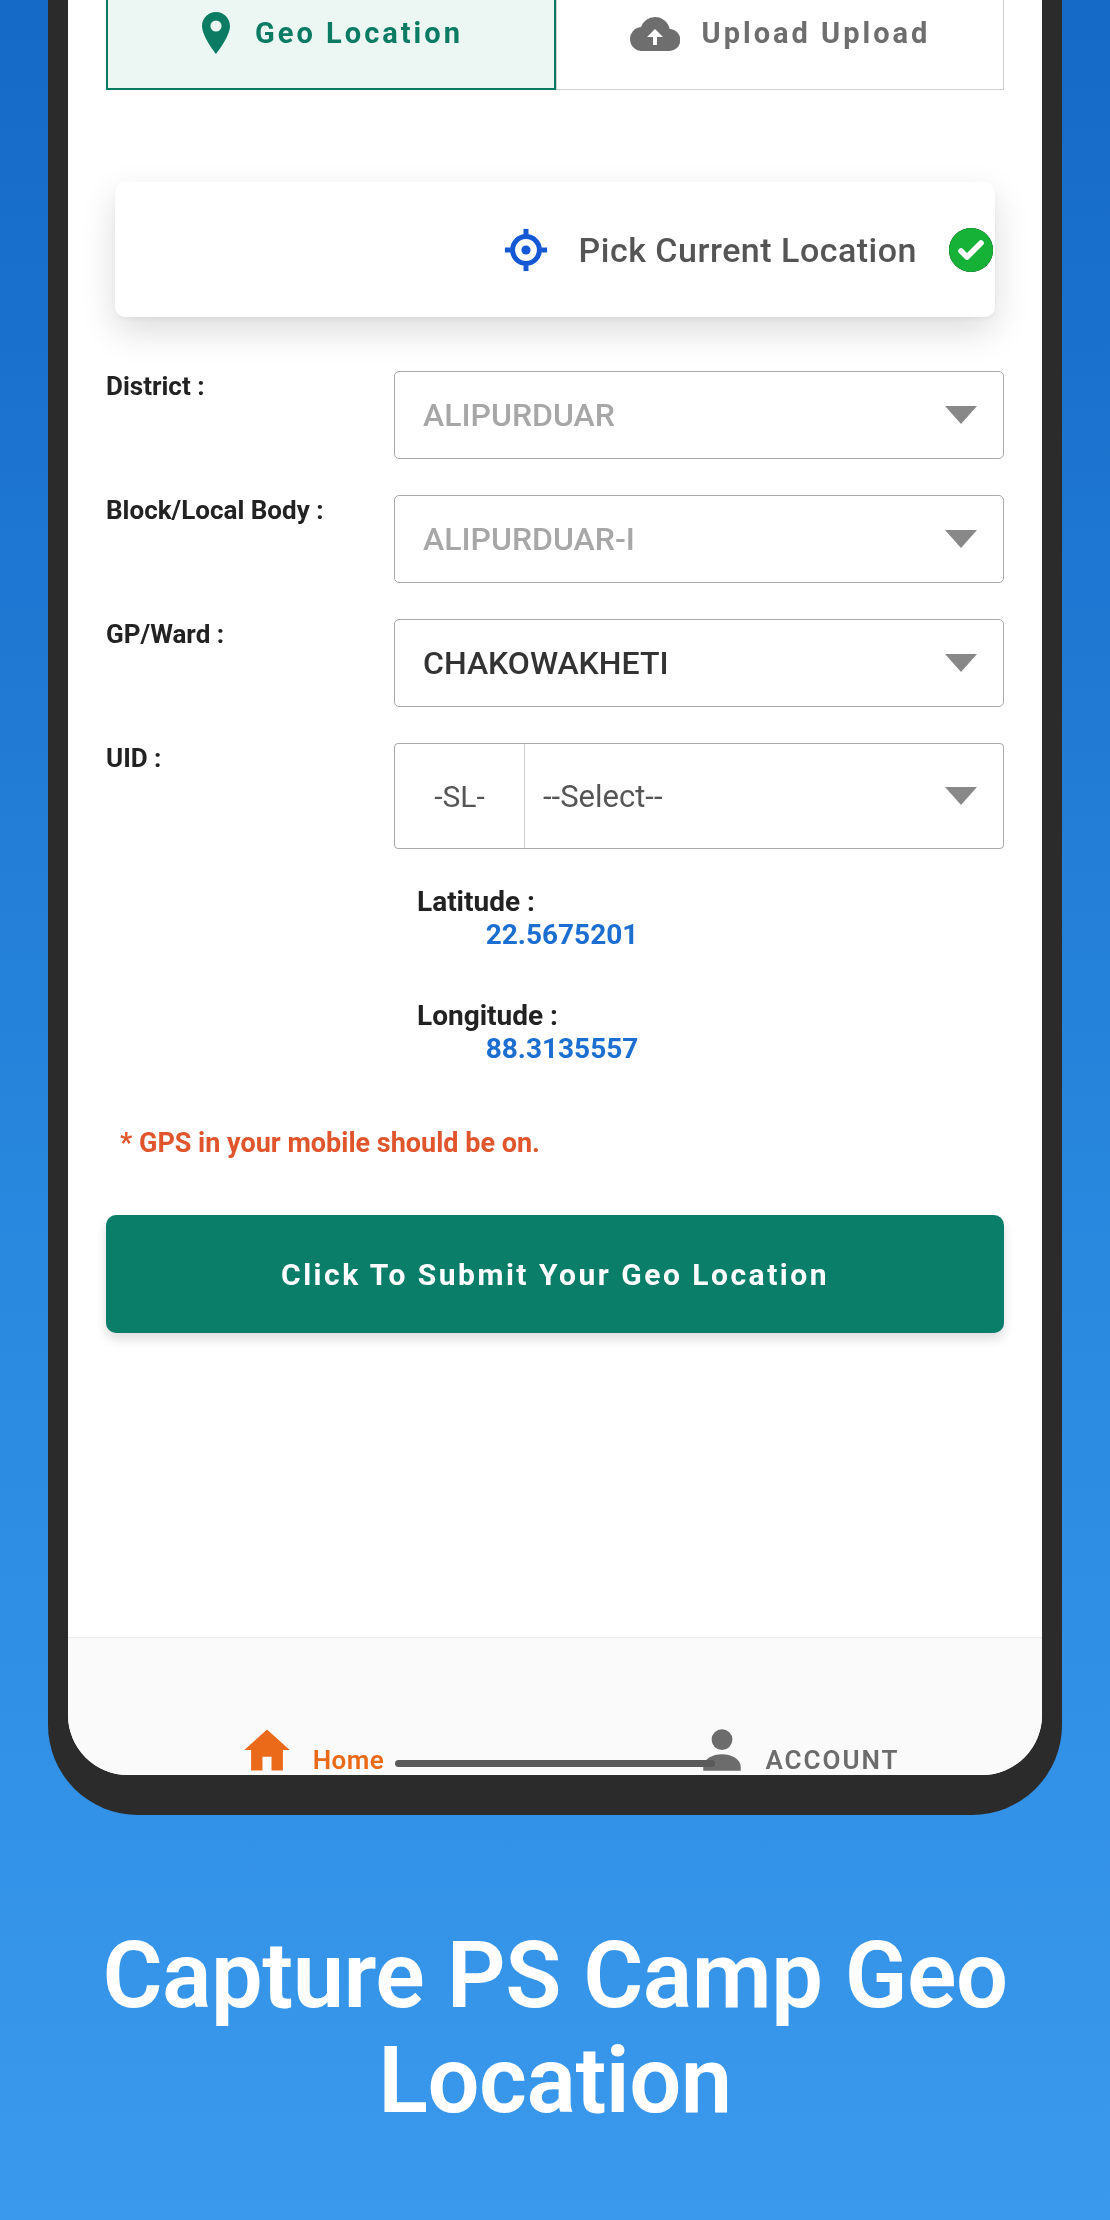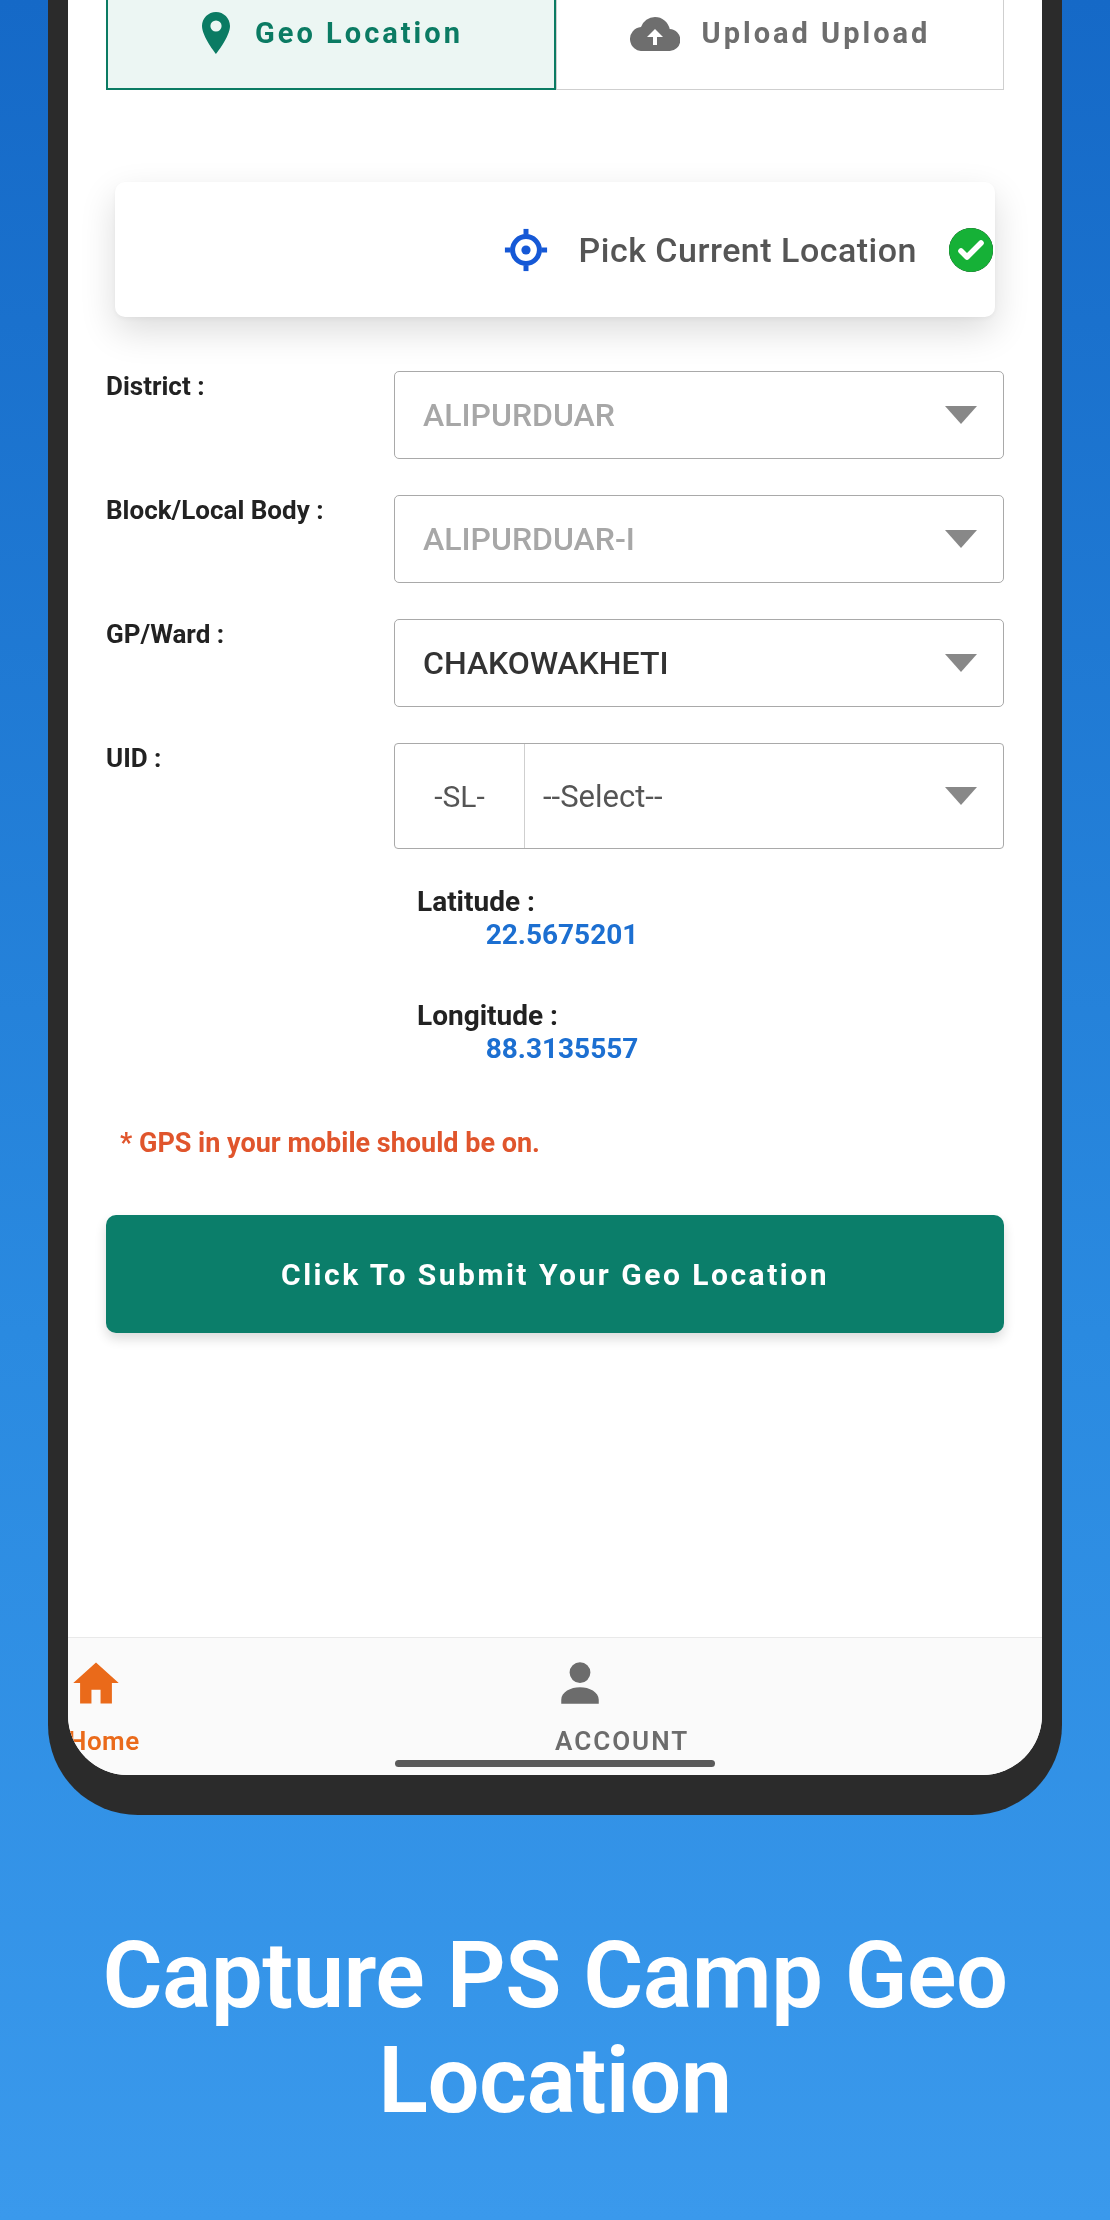--- a/index.html
+++ b/index.html
@@ -69,21 +69,21 @@
       display:flex; align-items:center; justify-content:center;
       font-size:30px; font-weight:700; letter-spacing:2.5px; color:#fff;
       box-shadow:0 6px 12px rgba(0,0,0,0.14);
     }
 
     
     .bottom-nav {
       position:absolute; bottom:0; left:0; right:0; height:138px; background:#fafafa;
       border-top:1px solid #e9e9e9; display:flex;
     }
-    .nav-item { flex:1; display:flex; flex-direction:column; align-items:flex-start; justify-content:center; gap:18px; }
+    .nav-item { flex:1; display:flex; flex-direction:row; align-items:flex-end; justify-content:center; gap:18px; }
     .nav-label { font-size:26px; font-weight:600; letter-spacing:0.5px; }
     .nav-item.home .nav-label { color:#ea6a1a; }
     .nav-item.account .nav-label { color:#6c6c6c; letter-spacing:2px; }
 
     .gesture-bar { position:absolute; bottom:8px; left:50%; transform:translateX(-50%); width:320px; height:7px; background:#5a5a5a; border-radius:4px; }
 
     
     .caption {
       position:absolute; top:1924px; left:0; right:0; text-align:center;
       font-size:92px; font-weight:600; color:#fff; line-height:1.14; letter-spacing:-0.5px;

